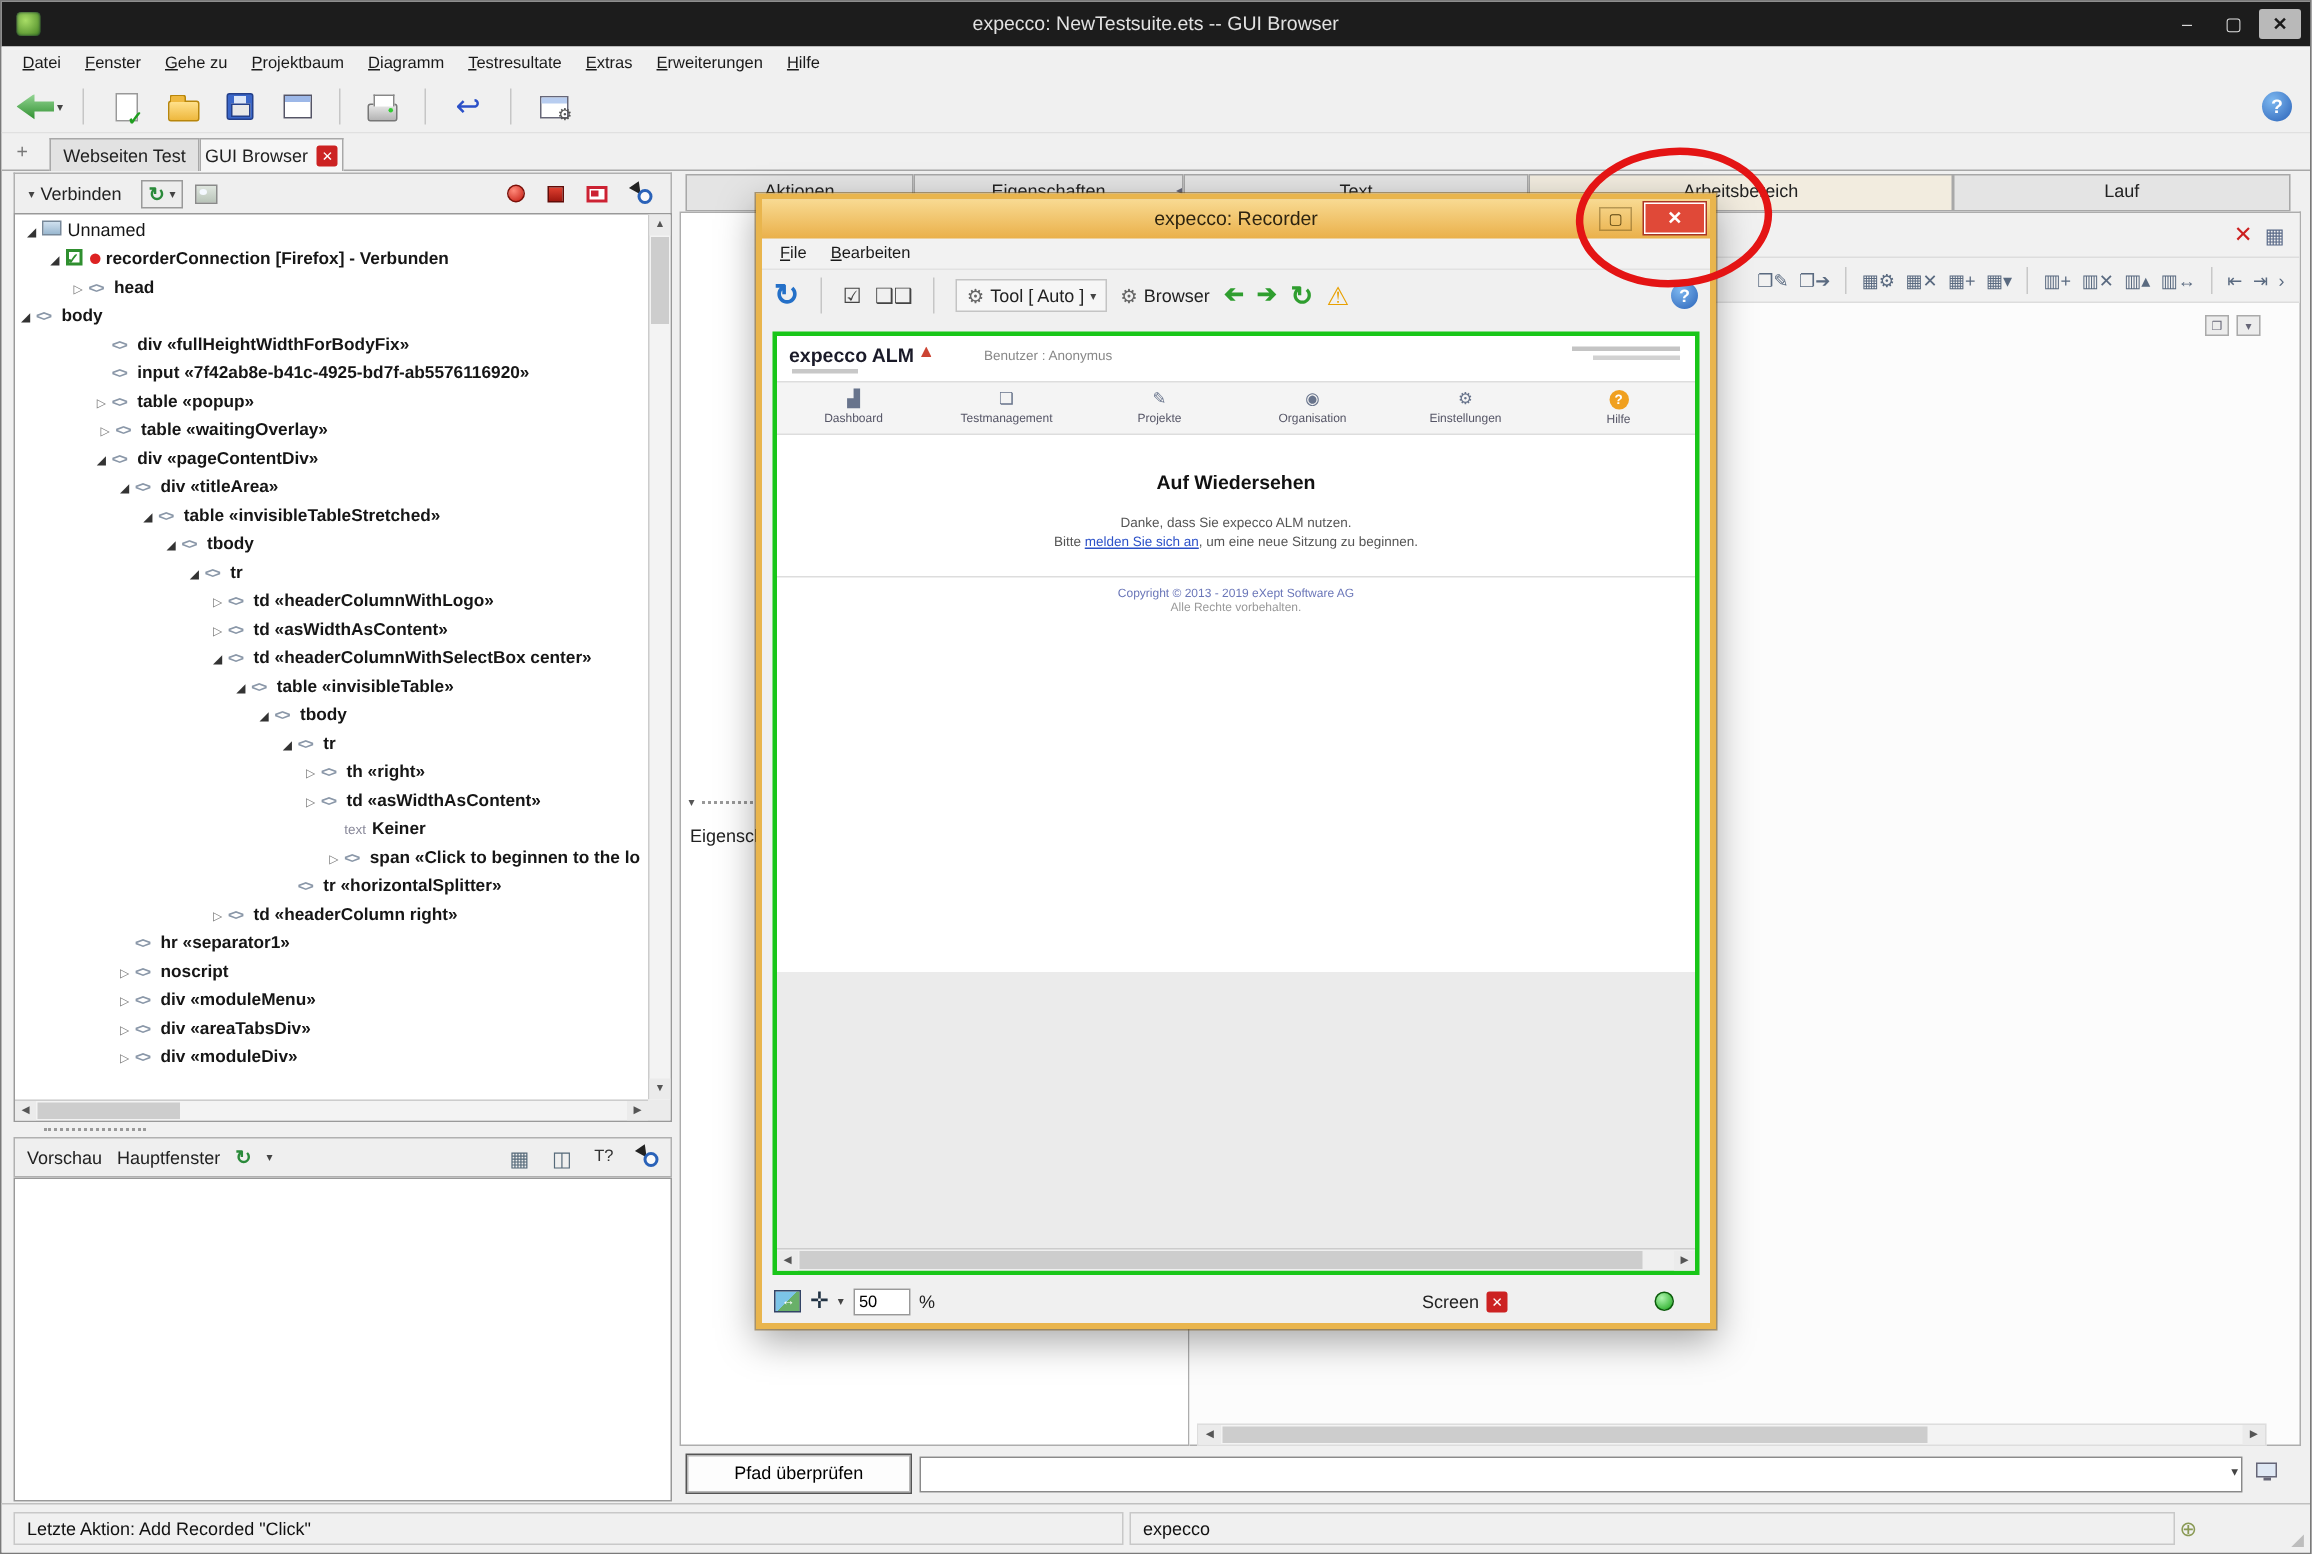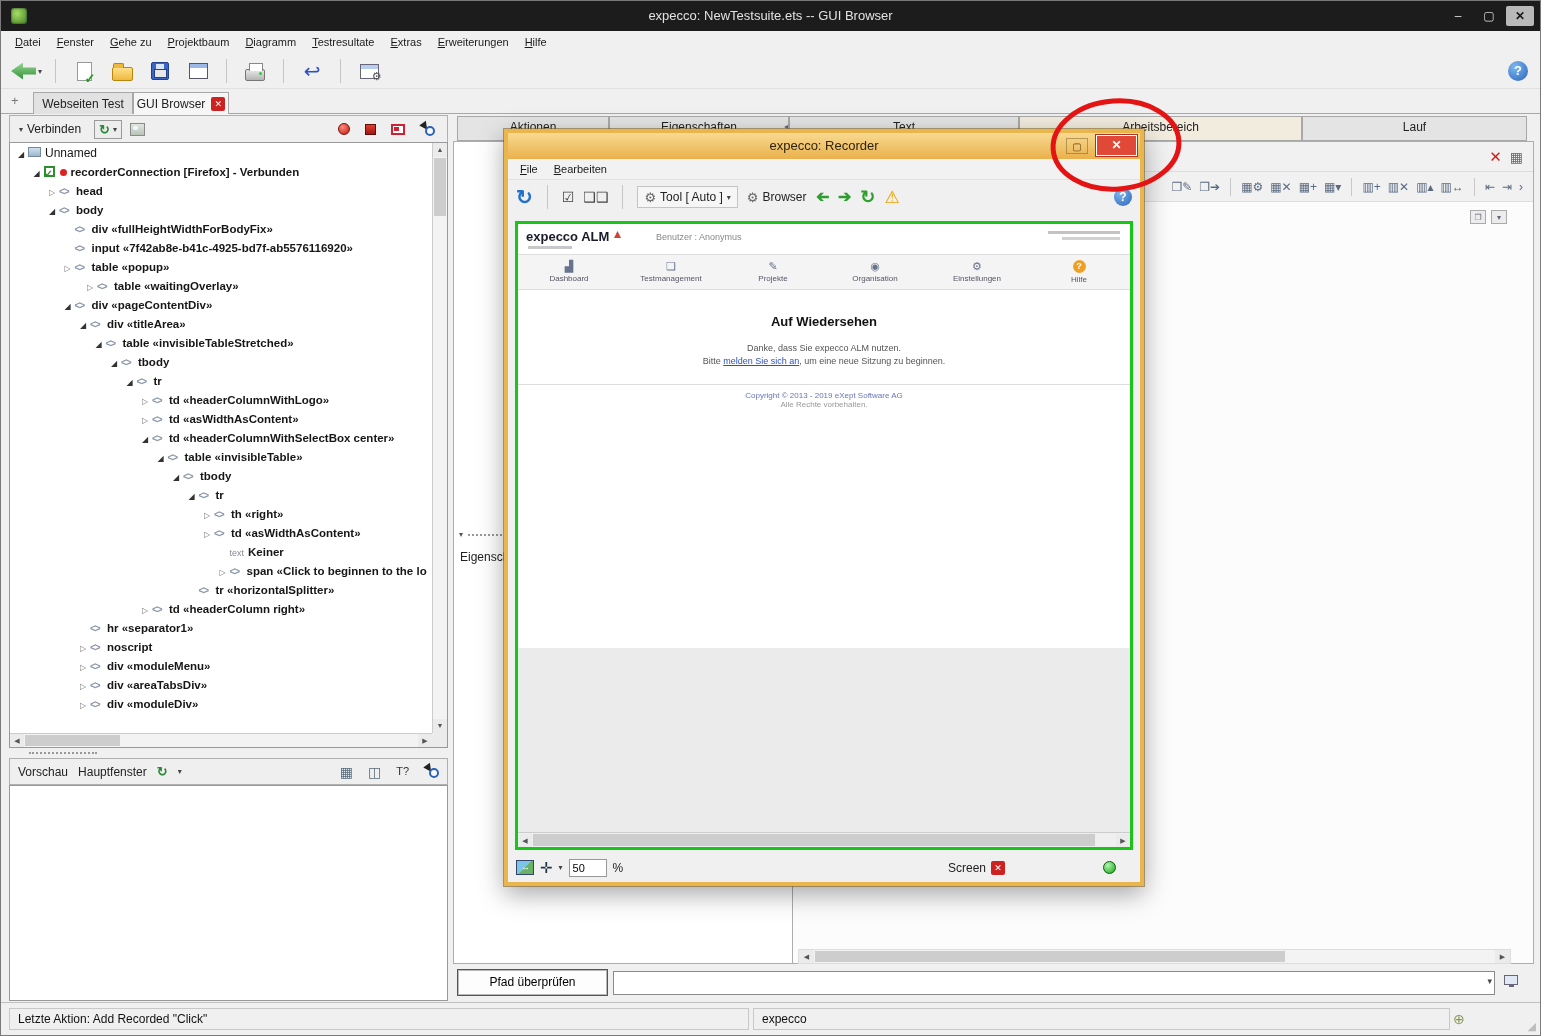--- a/index.html
+++ b/index.html
@@ -297,25 +297,25 @@
         <span class="ico ico-capture"></span>
         <span class="ico ico-inspect"></span>
       </span>
   </div>
 
   <div class="tree">
     <div class="tree-rows">
         <div class="trow" style="padding-left: 4px;"><span class="arr exp">◢</span><span class="ricon"></span><span class="tl plain">Unnamed</span></div>
         <div class="trow" style="padding-left: 19.5px;"><span class="arr exp">◢</span><span class="cbox"></span><span class="rdot"></span><span class="tl">recorderConnection [Firefox] - Verbunden</span></div>
         <div class="trow" style="padding-left: 35px;"><span class="arr">▷</span><span class="tico">&lt;&gt;</span><span class="tl">head</span></div>
-        <div class="trow" style="padding-left: 35px;"><span class="arr exp">◢</span><span class="tico">&lt;&gt;</span><span class="tl">body</span></div>
+        <div class="trow" style=""><span class="arr exp">◢</span><span class="tico">&lt;&gt;</span><span class="tl">body</span></div>
         <div class="trow" style="padding-left: 50.5px;"><span class="arr"></span><span class="tico">&lt;&gt;</span><span class="tl">div «fullHeightWidthForBodyFix»</span></div>
         <div class="trow" style="padding-left: 50.5px;"><span class="arr"></span><span class="tico">&lt;&gt;</span><span class="tl">input «7f42ab8e-b41c-4925-bd7f-ab5576116920»</span></div>
         <div class="trow" style="padding-left: 50.5px;"><span class="arr">▷</span><span class="tico">&lt;&gt;</span><span class="tl">table «popup»</span></div>
-        <div class="trow" style="padding-left: 53px; margin-left: 20px;"><span class="arr">▷</span><span class="tico">&lt;&gt;</span><span class="tl">table «waitingOverlay»</span></div>
+        <div class="trow" style="padding-left: 53px;"><span class="arr">▷</span><span class="tico">&lt;&gt;</span><span class="tl">table «waitingOverlay»</span></div>
         <div class="trow" style="padding-left: 50.5px;"><span class="arr exp">◢</span><span class="tico">&lt;&gt;</span><span class="tl">div «pageContentDiv»</span></div>
         <div class="trow" style="padding-left: 66px;"><span class="arr exp">◢</span><span class="tico">&lt;&gt;</span><span class="tl">div «titleArea»</span></div>
         <div class="trow" style="padding-left: 81.5px;"><span class="arr exp">◢</span><span class="tico">&lt;&gt;</span><span class="tl">table «invisibleTableStretched»</span></div>
         <div class="trow" style="padding-left: 97px;"><span class="arr exp">◢</span><span class="tico">&lt;&gt;</span><span class="tl">tbody</span></div>
         <div class="trow" style="padding-left: 112.5px;"><span class="arr exp">◢</span><span class="tico">&lt;&gt;</span><span class="tl">tr</span></div>
         <div class="trow" style="padding-left: 128px;"><span class="arr">▷</span><span class="tico">&lt;&gt;</span><span class="tl">td «headerColumnWithLogo»</span></div>
         <div class="trow" style="padding-left: 128px;"><span class="arr">▷</span><span class="tico">&lt;&gt;</span><span class="tl">td «asWidthAsContent»</span></div>
         <div class="trow" style="padding-left: 128px;"><span class="arr exp">◢</span><span class="tico">&lt;&gt;</span><span class="tl">td «headerColumnWithSelectBox center»</span></div>
         <div class="trow" style="padding-left: 143.5px;"><span class="arr exp">◢</span><span class="tico">&lt;&gt;</span><span class="tl">table «invisibleTable»</span></div>
         <div class="trow" style="padding-left: 159px;"><span class="arr exp">◢</span><span class="tico">&lt;&gt;</span><span class="tl">tbody</span></div>

